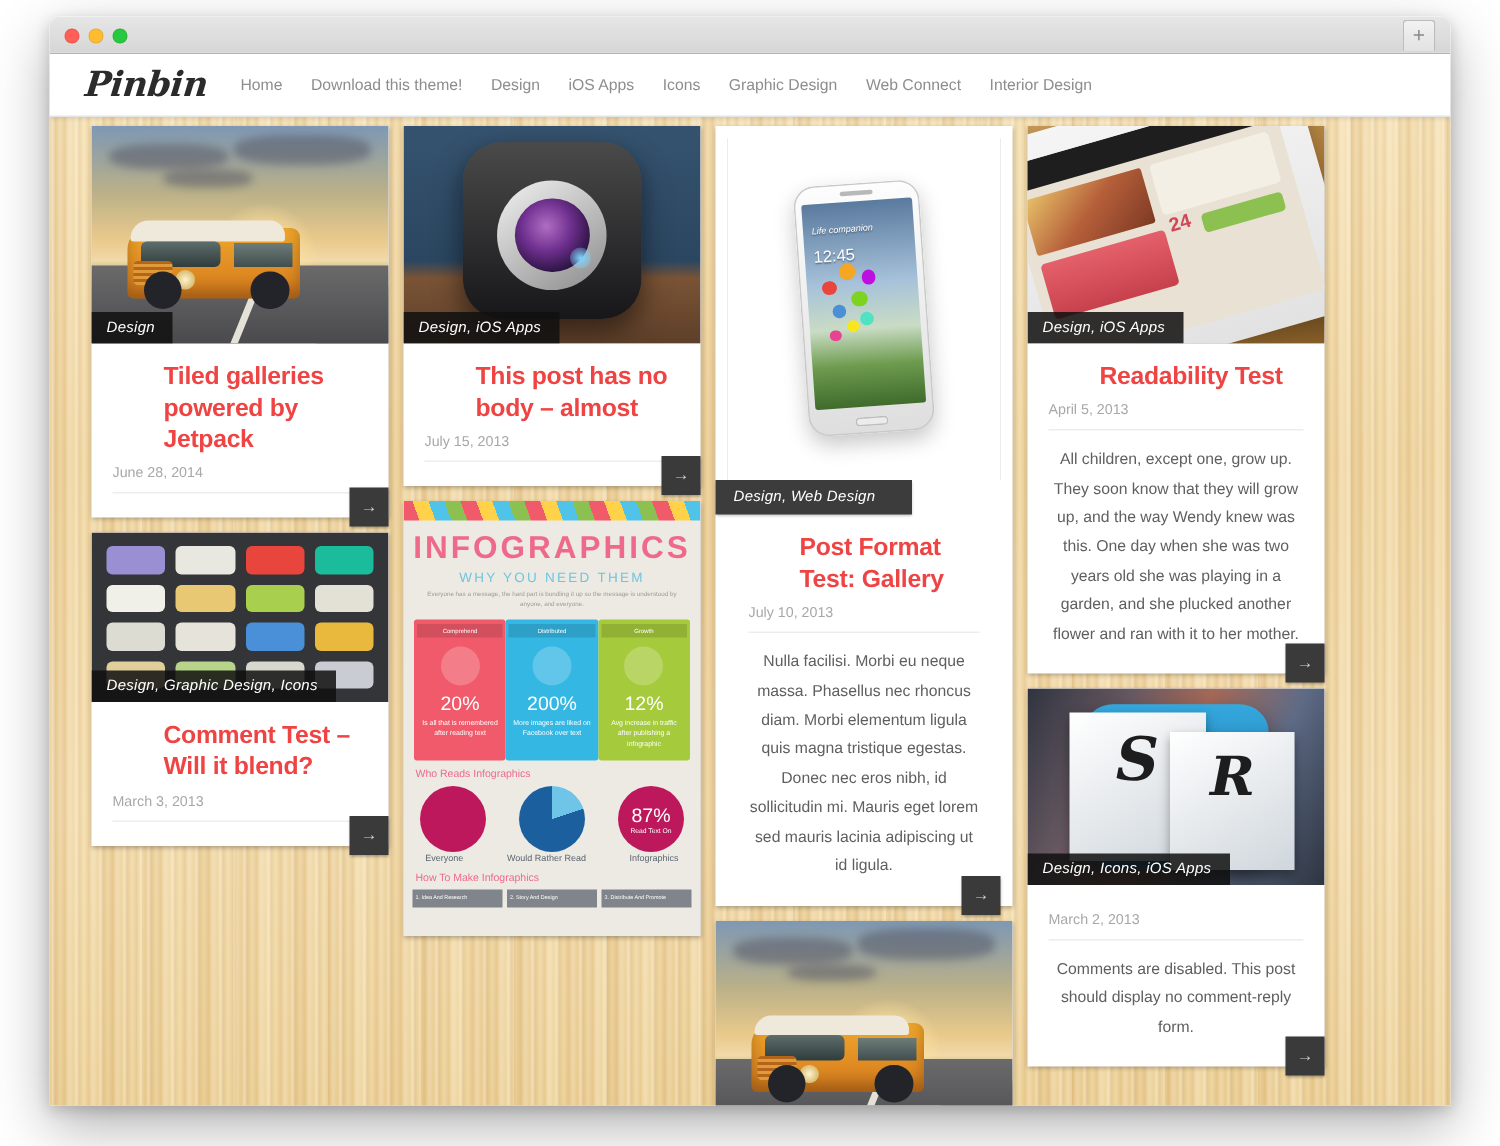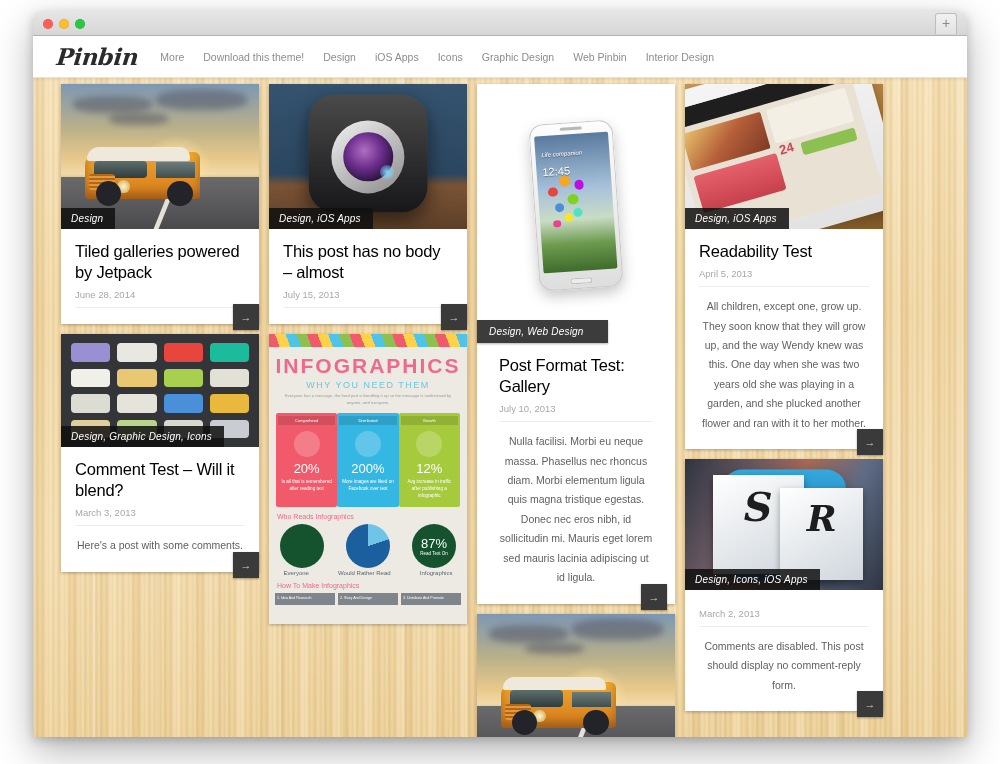--- a/index.html
+++ b/index.html
@@ -131,22 +131,22 @@
     position: relative;
     display: inline-block;
     background: #3c3c3c;
     margin: 0 0 0 -8px;
     padding: 6px 24px 6px 12px;
     box-shadow: 0 1px 2px rgba(0,0,0,0.3);
   }
 
   .body { padding: 12px 14px 16px 14px; position: relative; }
   .title {
-    font-size: 16.5px; line-height: 1.28; color: #000000;
-    font-weight: normal; letter-spacing: -0.2px;
+    font-size: 16.5px; line-height: 1.28; color: #ef4444;
+    font-weight: bold; letter-spacing: -0.2px; margin-left: 34px;
   }
   .date {
     font-size: 9.5px; color: #a8a8a8; margin-top: 6px;
     padding-bottom: 7px;
     border-bottom: 1px solid #ededed;
     display: block;
   }
   .excerpt {
     font-size: 10.5px; line-height: 1.85; color: #5f5f5f;
     margin-top: 10px;
@@ -284,21 +284,21 @@
   .art-info .c { flex: 1; border-radius: 2px; padding: 3px 2px 8px 2px; text-align: center; color: #fff; }
   .art-info .c .lab { font-size: 4px; background: rgba(0,0,0,.12); padding: 2px 0; }
   .art-info .c .circ { width: 26px; height: 26px; border-radius: 50%;
       background: rgba(255,255,255,.22); margin: 6px auto 4px auto; }
   .art-info .c .pct { font-size: 13px; }
   .art-info .c .txt { font-size: 4.6px; line-height: 1.5; margin-top: 3px; padding: 0 2px; }
   .art-info .c1 { background: #f05a6a; } .art-info .c2 { background: #e8388f; }
   .art-info .c3 { background: #35b7e4; } .art-info .c4 { background: #a5ca3c; }
   .art-info .sect { color: #ef6a8a; font-size: 7px; margin: 6px 0 0 8px; }
   .art-info .who { display: flex; align-items: center; justify-content: space-around; margin-top: 4px; }
-  .art-info .gcirc { width: 44px; height: 44px; border-radius: 50%; background: #14532d; }
+  .art-info .gcirc { width: 44px; height: 44px; border-radius: 50%; background: #be185d; }
   .art-info .pie { width: 44px; height: 44px; border-radius: 50%;
       background: conic-gradient(#6fc5e8 0deg 72deg, #1c5f9e 72deg 360deg); }
   .art-info .wlab { display: flex; justify-content: space-around; color: #5b6570; font-size: 6px; margin-top: 2px; }
   .art-info .steps { display: flex; gap: 3px; margin: 4px 6px 0 6px; }
   .art-info .steps div { flex: 1; background: #7f858b; color: #fff; font-size: 3.6px; padding: 3px 2px; line-height: 1.4; }
 
   
   .art-bokeh { width: 100%; height: 100%; position: relative; overflow: hidden;
       background: linear-gradient(120deg,#1f3f8f 0%,#2b55b0 30%,#c0436a 65%,#e06a50 100%); }
   .art-bokeh .b { position: absolute; border-radius: 50%; filter: blur(1px); }
@@ -321,27 +321,27 @@
       <span class="dot green"></span>
     </div>
     <div class="tabstrip">
       <div class="newtab">+</div>
     </div>
   </div>
 
   <div class="siteheader">
     <div class="logo">Pinbin</div>
     <div class="nav" id="nav">
-        <a href="#">More</a>
+        <a href="#">Home</a>
         <a href="#">Download this theme!</a>
         <a href="#">Design</a>
         <a href="#">iOS Apps</a>
         <a href="#">Icons</a>
         <a href="#">Graphic Design</a>
-        <a href="#">Web Pinbin</a>
+        <a href="#">Web Connect</a>
         <a href="#">Interior Design</a>
       </div>
   </div>
 
   <div class="page">
     <div class="grid" id="grid">
         <div class="col">
           <div class="card">
             <div class="thumb" style="height: 145px;">
               <div class="art-bus">
@@ -389,21 +389,20 @@
                 <i style="background: rgb(224, 207, 154);"></i>
                 <i style="background: rgb(184, 212, 138);"></i>
                 <i style="background: rgb(216, 216, 207);"></i>
                 <i style="background: rgb(201, 204, 210);"></i>
               </div>
               <div class="tag">Design, Graphic Design, Icons</div>
             </div>
             <div class="body">
               <h2 class="title">Comment Test – Will it blend?</h2>
               <span class="date">March 3, 2013</span>
-              <p class="excerpt">Here's a post with some comments.</p>
               <div class="more">→</div>
             </div>
           </div>
         </div>
         <div class="col">
           <div class="card">
             <div class="thumb" style="height: 145px;">
               <div class="art-cam">
                 <div class="sq"></div>
                 <div class="ring"></div>

